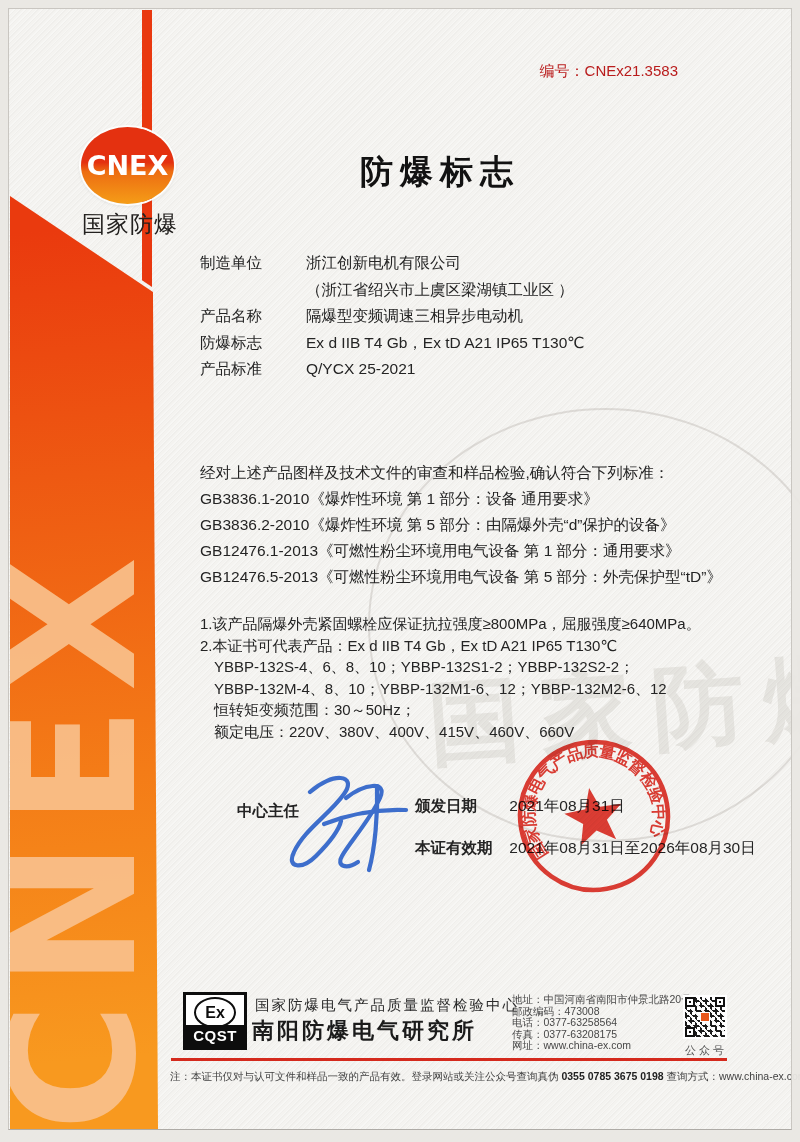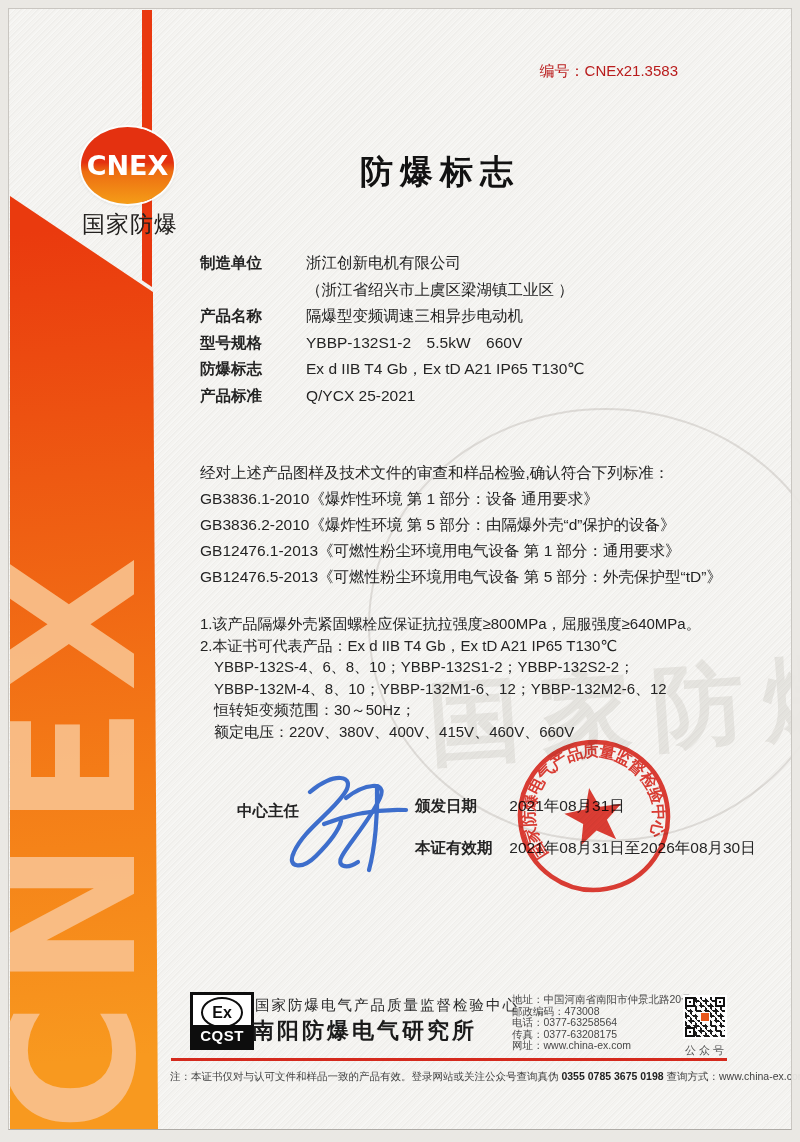--- a/index.html
+++ b/index.html
@@ -66,21 +66,21 @@
 
   
   .cert-no{position:absolute;right:122px;top:62px;z-index:3;font-size:15px;color:#b91c1c;}
   .title{position:absolute;left:180px;top:150px;width:520px;z-index:3;
     text-align:center;font-size:33px;font-weight:bold;letter-spacing:7px;color:#121212;}
 
   
   .fields{position:absolute;left:200px;top:250px;width:575px;z-index:3;
     font-size:15.5px;color:#242424;line-height:26.5px;}
   .frow{display:flex;}
-  .frow .flabel{font-weight:bold;width:82px;flex:0 0 82px;}
+  .frow .flabel{font-weight:normal;width:82px;flex:0 0 82px;}
   .frow .fval{margin-left:24px;}
 
   
   .standards{position:absolute;left:200px;top:460px;width:585px;z-index:3;
     font-size:15.5px;color:#242424;line-height:26px;}
 
   
   .notes{position:absolute;left:200px;top:613px;width:585px;z-index:3;
     font-size:15px;color:#242424;line-height:21.5px;}
   .notes .indent{padding-left:14px;}
@@ -93,21 +93,21 @@
   .date-row1{position:absolute;left:415px;top:796px;z-index:3;font-size:15.5px;color:#242424;}
   .date-row2{position:absolute;left:415px;top:838px;z-index:3;font-size:15.5px;color:#242424;}
   .date-row1 .dlabel,.date-row2 .dlabel{display:inline-block;width:90px;font-weight:bold;}
 
   
   .stamp{position:absolute;left:513px;top:735px;width:162px;height:162px;z-index:5;
     transform:rotate(-10deg);opacity:.88;mix-blend-mode:multiply;}
 
   
   .exbox{position:absolute;left:183px;top:992px;width:58px;height:52px;z-index:3;
-    border:3px solid #0d0d0d;background:#fff;margin-left:7px;}
+    border:3px solid #0d0d0d;background:#fff;}
   .excircle{position:absolute;left:8px;top:2px;width:38px;height:27px;
     border:2.5px solid #0d0d0d;border-radius:50%;
     display:flex;align-items:center;justify-content:center;
     font-size:16px;font-weight:bold;color:#0d0d0d;}
   .cqst{position:absolute;left:0;right:0;bottom:0;height:22px;background:#0d0d0d;
     color:#fff;font-weight:bold;font-size:15px;text-align:center;line-height:22px;
     letter-spacing:.5px;}
   .center-name{position:absolute;left:255px;top:996px;z-index:3;
     font-size:14.5px;letter-spacing:2px;color:#2a2a2a;}
   .institute{position:absolute;left:252px;top:1016px;z-index:3;
@@ -161,24 +161,20 @@
       <span class="fval">
         <span>浙江创新电机有限公司</span><br>
         <span>（浙江省绍兴市上虞区梁湖镇工业区 ）</span>
       </span>
     </div>
     <div class="frow">
       <span class="flabel">产品名称</span>
       <span class="fval">隔爆型变频调速三相异步电动机</span>
     </div>
     <div class="frow">
-      <span class="flabel">型号规格</span>
-      <span class="fval">YBBP-132S1-2　5.5kW　660V</span>
-    </div>
-    <div class="frow">
       <span class="flabel">防爆标志</span>
       <span class="fval">Ex d IIB T4 Gb，Ex tD A21 IP65 T130℃</span>
     </div>
     <div class="frow">
       <span class="flabel">产品标准</span>
       <span class="fval">Q/YCX 25-2021</span>
     </div>
   </div>
 
   <div class="standards">

